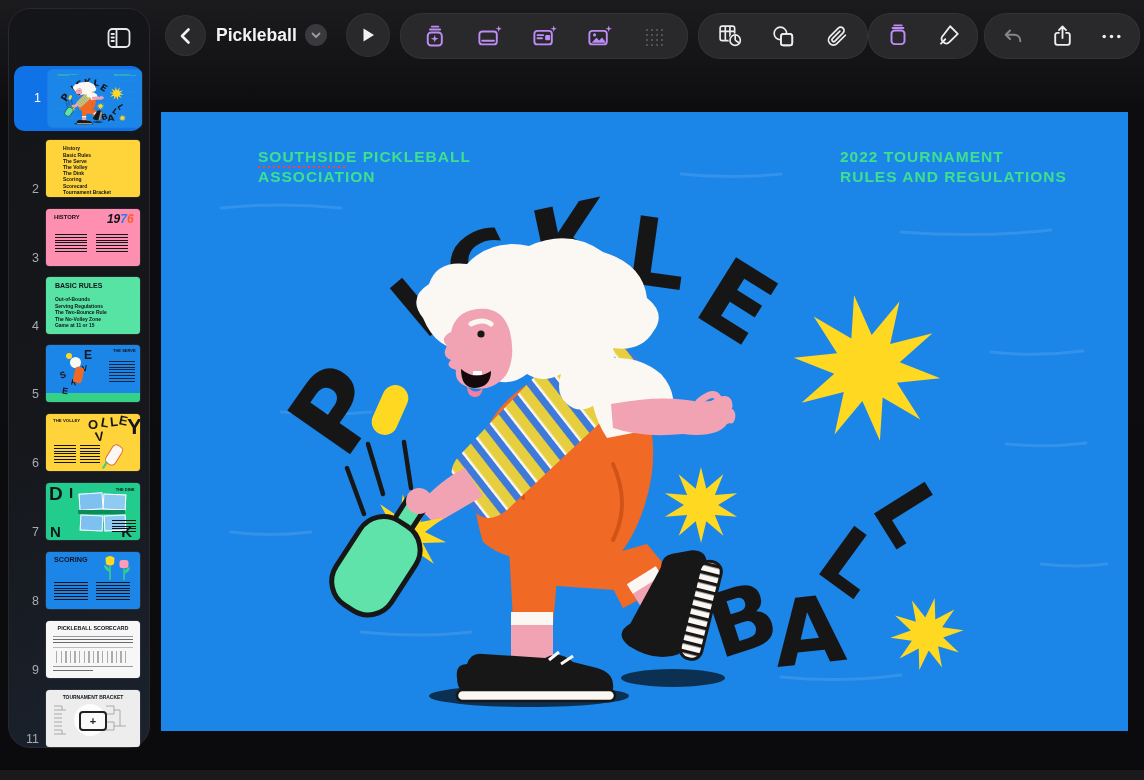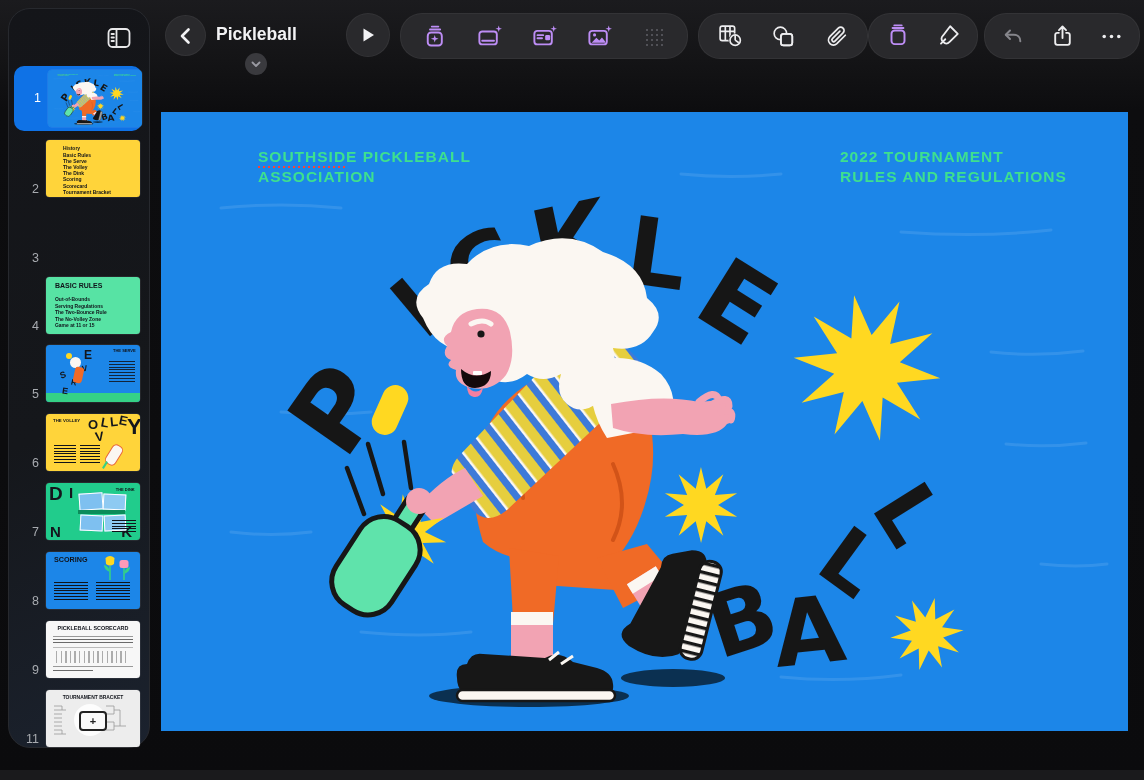--- a/index.html
+++ b/index.html
@@ -10,21 +10,21 @@
 
   
   .circle-btn{position:absolute;width:41px;height:41px;border-radius:50%;background:#29292c;
               border:1px solid rgba(255,255,255,.05);display:flex;align-items:center;justify-content:center;
               padding:0;cursor:pointer;}
   .pill{position:absolute;height:44px;top:13px;border-radius:22px;background:#29292c;
         border:1px solid rgba(255,255,255,.05);display:flex;align-items:center;justify-content:space-evenly;}
   .tb-btn{background:none;border:none;padding:0;width:44px;height:44px;display:flex;
           align-items:center;justify-content:center;cursor:pointer;}
   .doc-title{position:absolute;left:216px;top:24px;color:#f2f2f4;font-size:17.5px;font-weight:bold;
-             display:flex;align-items:center;gap:8px;flex-direction:column;}
+             display:flex;align-items:center;gap:8px;}
   .title-chip{width:22px;height:22px;border-radius:50%;background:#3a3a3e;display:flex;
               align-items:center;justify-content:center;}
 
   
   .sidebar{position:absolute;left:8px;top:8px;width:140px;height:738px;border-radius:22px;
            background:linear-gradient(155deg,#141519 0%,#15171b 55%,#1b222e 100%);
            border:1px solid #27292e;}
   .sb-toggle{position:absolute;right:12px;top:12px;width:36px;height:34px;background:none;border:none;
              display:flex;align-items:center;justify-content:center;cursor:pointer;padding:0;}
   .thumb-row{position:absolute;left:0;width:133px;height:57px;display:flex;align-items:flex-end;}
@@ -344,20 +344,28 @@
         <div>The Dink</div>
         <div>Scoring</div>
         <div>Scorecard</div>
         <div>Tournament Bracket</div>
       </div>
     </div>
   </div>
 
   <div class="thumb-row" style="top:200px">
     <span class="tnum">3</span>
+    <div class="thumb t-pink">
+      <span class="mini" style="left:8px;top:5px;font-size:9px;transform:scale(.65)">HISTORY</span>
+      <span class="mini" style="right:6px;top:3px;font-size:16px;transform:scale(.75);transform-origin:right top;font-style:italic">
+        <span>19</span><span style="color:#2e7bf0">7</span><span style="color:#ff5a2e">6</span>
+      </span>
+      <div class="ml" style="left:9px;top:25px;width:32px;height:18px"></div>
+      <div class="ml" style="left:50px;top:25px;width:32px;height:18px"></div>
+    </div>
   </div>
 
   <div class="thumb-row" style="top:268px">
     <span class="tnum">4</span>
     <div class="thumb t-mint">
       <span class="mini" style="left:9px;top:5px;font-size:10px;transform:scale(.7)">BASIC RULES</span>
       <div class="mini" style="left:9px;top:20px;font-size:8px;line-height:1.3;transform:scale(.62)">
         <div>Out-of-Bounds</div>
         <div>Serving Regulations</div>
         <div>The Two-Bounce Rule</div>

